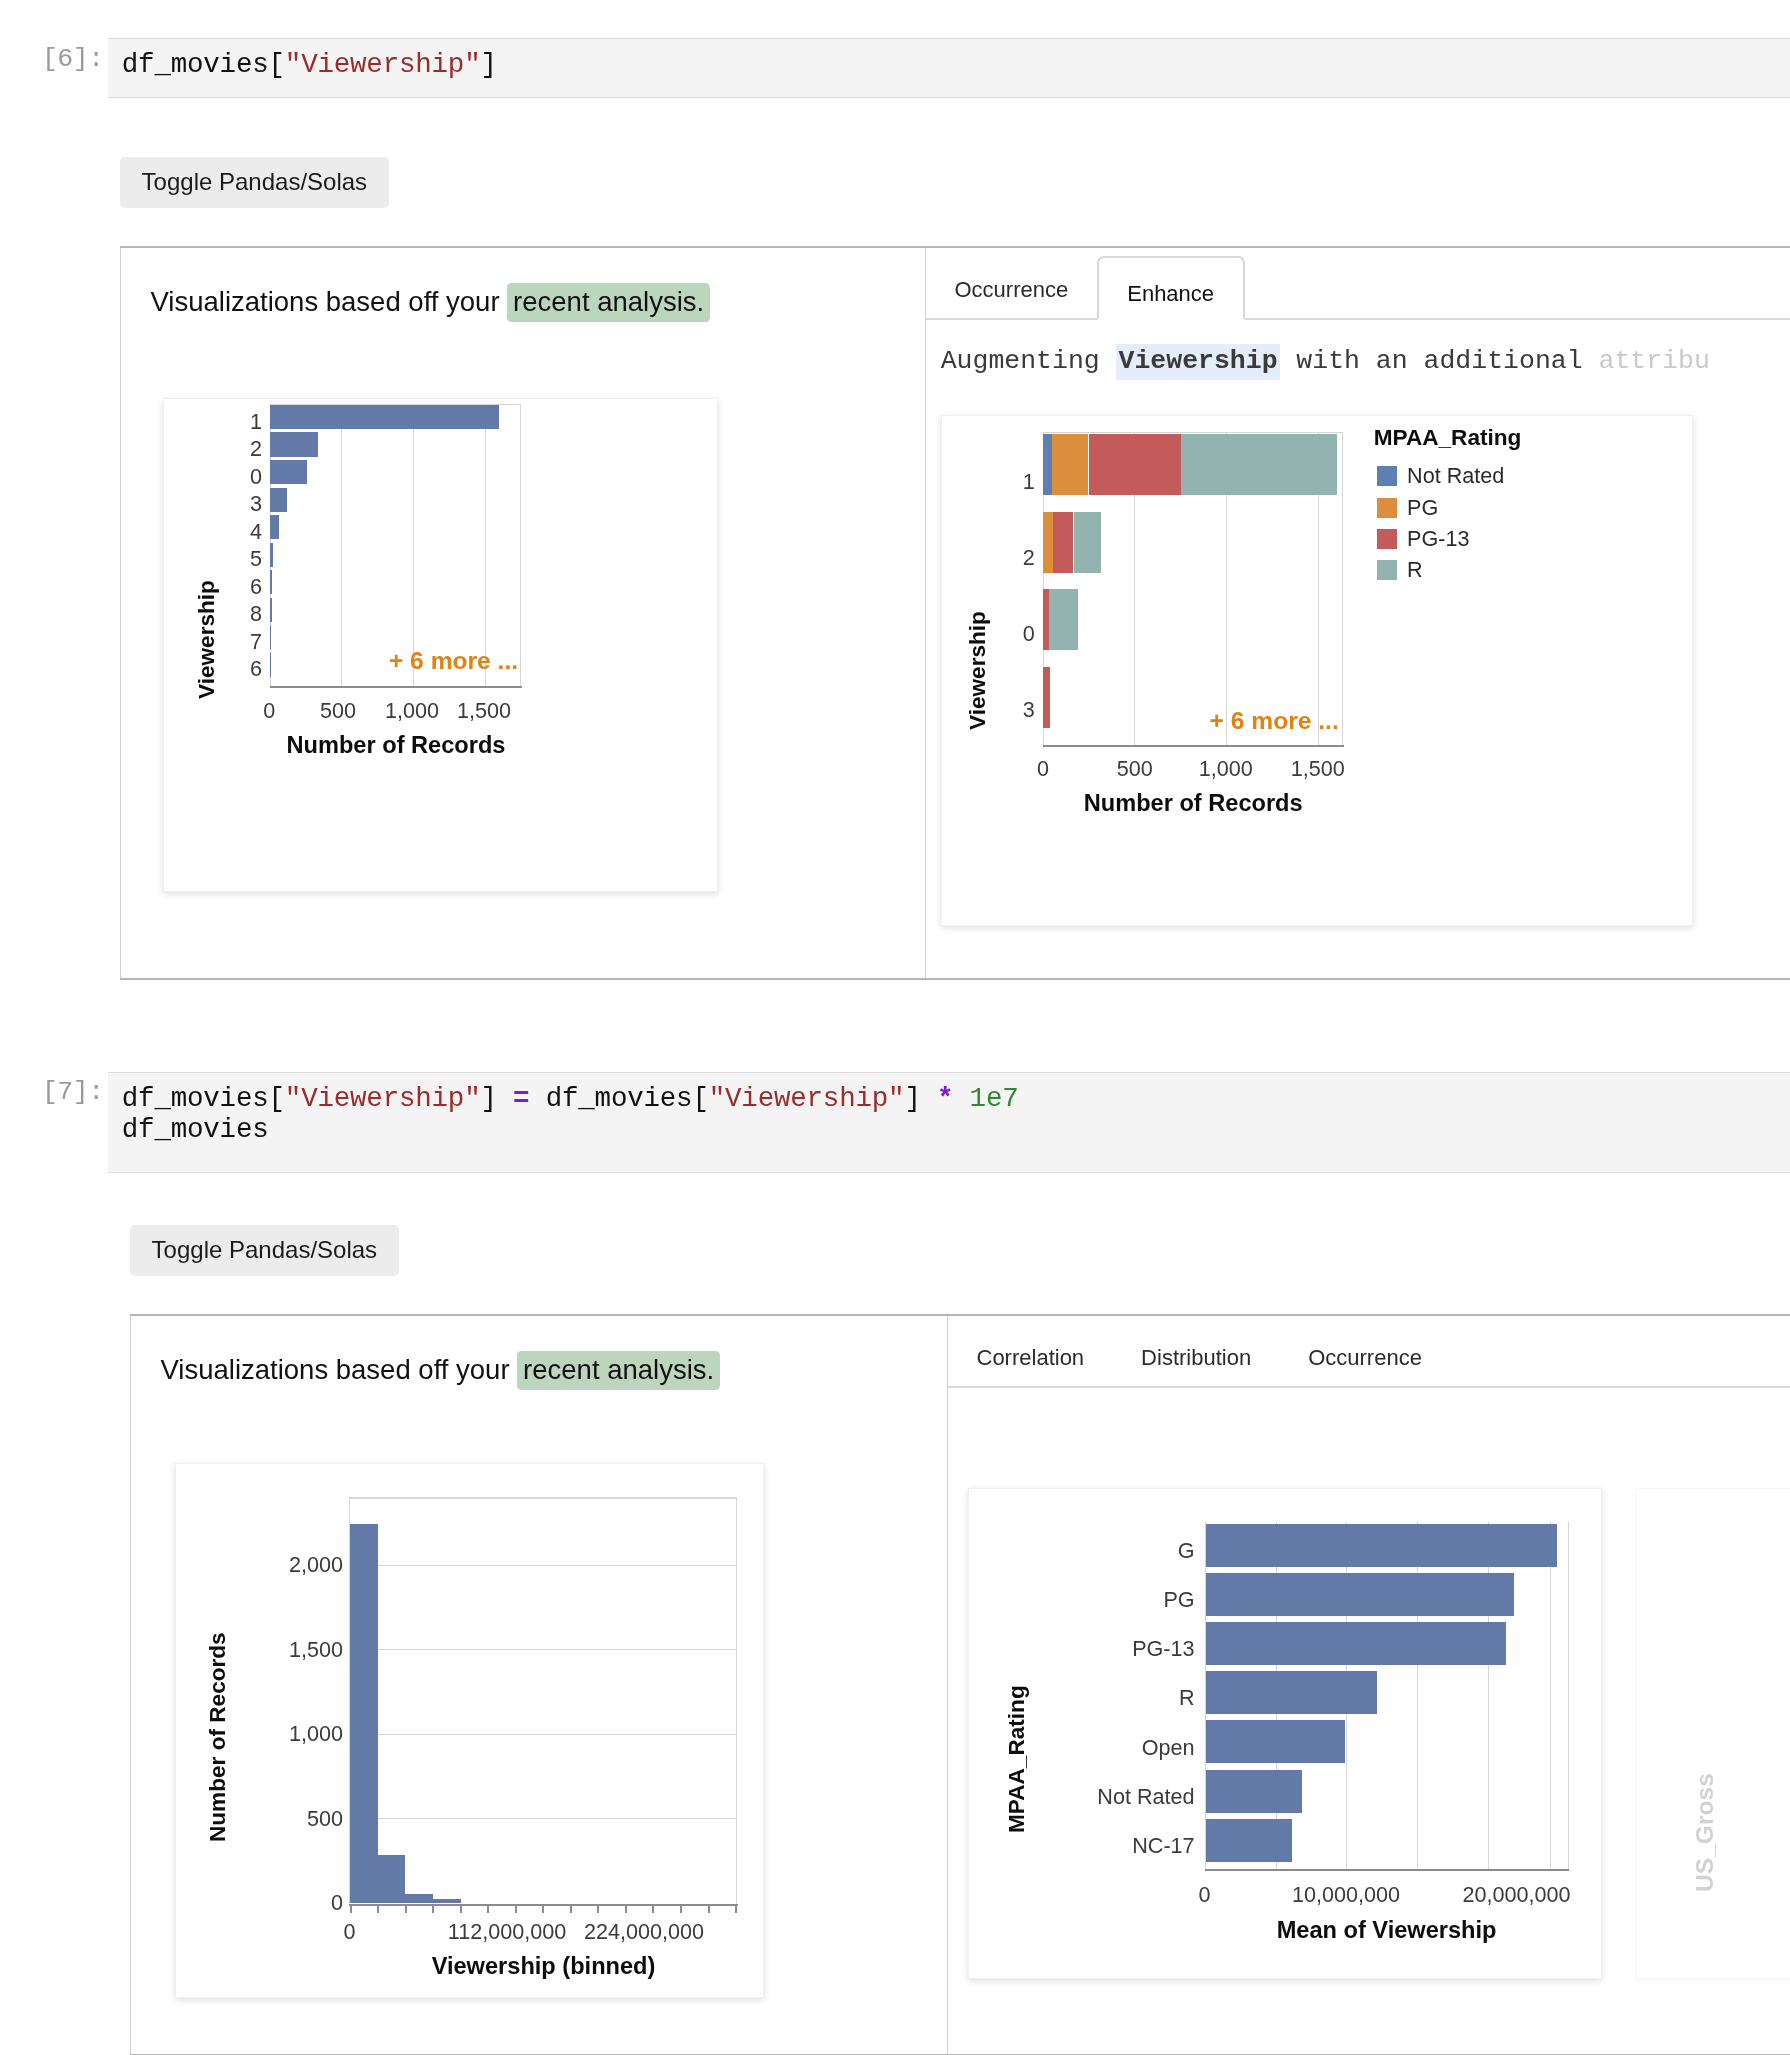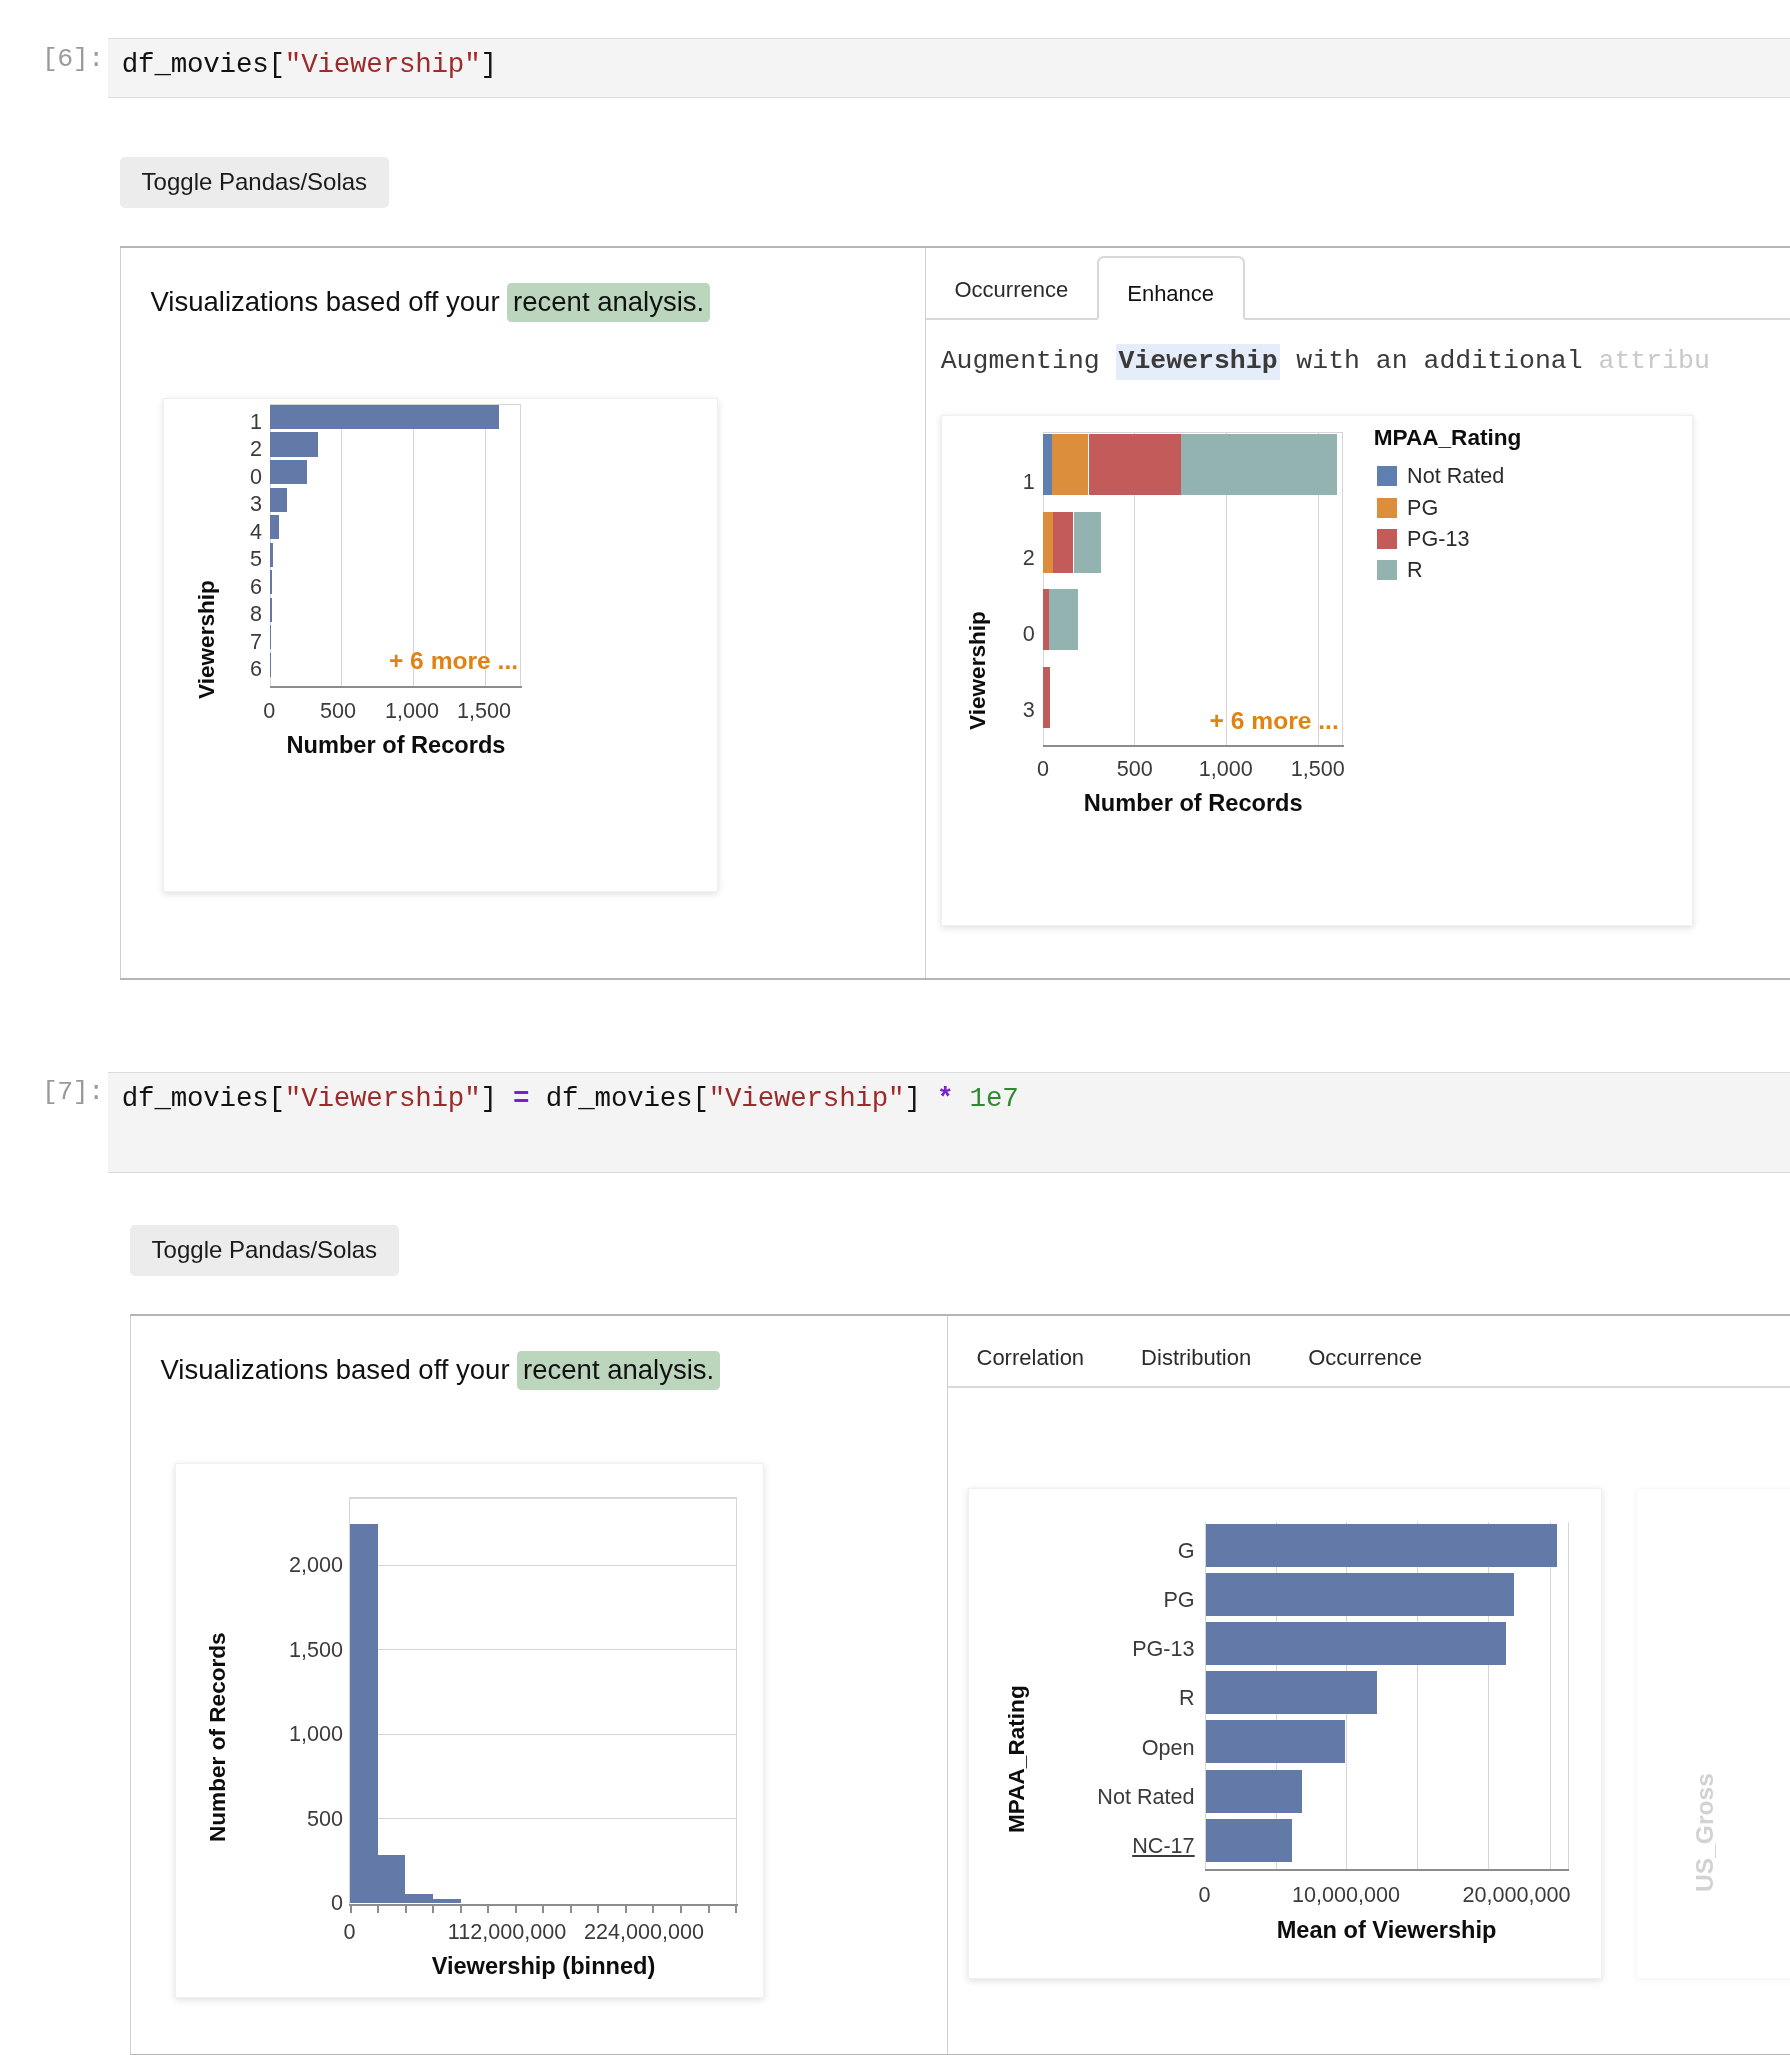--- a/index.html
+++ b/index.html
@@ -329,20 +329,21 @@
     </div>
   </div>
 </div>
 
 <div class="cell" style="top:1029px;">
 
   <div class="prompt" style="top:48px;">[7]:</div>
 
   <div class="code-box" style="top:43px;height:101px;">
     <div class="code-line"><span>df_movies[</span><span class="tok-str">"Viewership"</span><span>] </span><span class="tok-op">=</span><span> df_movies[</span><span class="tok-str">"Viewership"</span><span>] </span><span class="tok-op">*</span><span> </span><span class="tok-num">1e7</span></div>
+    <div class="code-line"><span>df_movies</span></div>
   </div>
 
   <button class="toggle-btn" style="top:196px;left:130px;">Toggle Pandas/Solas</button>
 
   <div class="widget" style="top:285px;left:130px;width:1660px;height:742px;">
 
     <div class="widget-left" style="width:818px;">
       <div class="viz-heading" style="top:38px;left:29.5px;">
         <span>Visualizations based off your</span>
         <span class="hl-green">recent analysis.</span>
@@ -414,21 +415,21 @@
       <div class="chart-card" style="top:172px;left:19.6px;width:634px;height:491px;">
 
         <div class="axis-title vert" style="font-size:22.6px;left:35px;top:344px;">MPAA_Rating</div>
 
         <div class="tick-lbl" style="font-size:21.6px;left:79px;top:49px;width:147px;text-align:right;">G</div>
         <div class="tick-lbl" style="font-size:21.6px;left:79px;top:98px;width:147px;text-align:right;">PG</div>
         <div class="tick-lbl" style="font-size:21.6px;left:79px;top:147px;width:147px;text-align:right;">PG-13</div>
         <div class="tick-lbl" style="font-size:21.6px;left:79px;top:196px;width:147px;text-align:right;">R</div>
         <div class="tick-lbl" style="font-size:21.6px;left:79px;top:246px;width:147px;text-align:right;">Open</div>
         <div class="tick-lbl" style="font-size:21.6px;left:59px;top:295px;width:167px;text-align:right;">Not Rated</div>
-        <div class="tick-lbl" style="font-size:21.6px;left:79px;top:344px;width:147px;text-align:right;text-decoration:underline;">NC-17</div>
+        <div class="tick-lbl" style="font-size:21.6px;left:79px;top:344px;width:147px;text-align:right;">NC-17</div>
 
         <div class="plot" style="left:236px;top:33px;width:364px;height:347px;">
           <div class="gridline" style="left:0;top:0;width:1px;height:347px;"></div>
           <div class="gridline" style="left:71px;top:0;width:1px;height:347px;"></div>
           <div class="gridline" style="left:141px;top:0;width:1px;height:347px;"></div>
           <div class="gridline" style="left:212px;top:0;width:1px;height:347px;"></div>
           <div class="gridline" style="left:283px;top:0;width:1px;height:347px;"></div>
           <div class="gridline" style="left:345px;top:0;width:1px;height:347px;"></div>
           <div class="gridline" style="left:363px;top:0;width:1px;height:347px;"></div>
 

